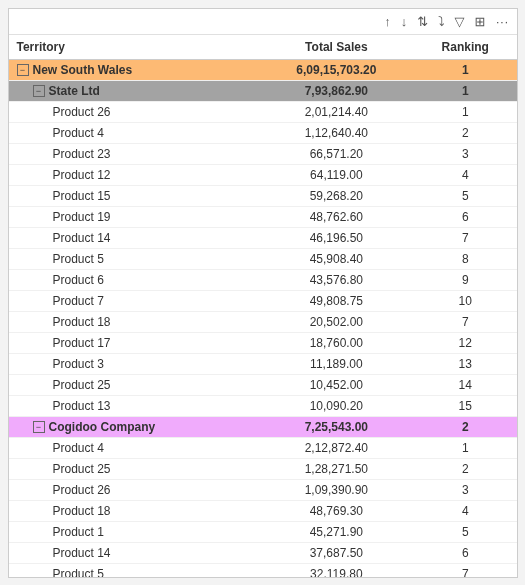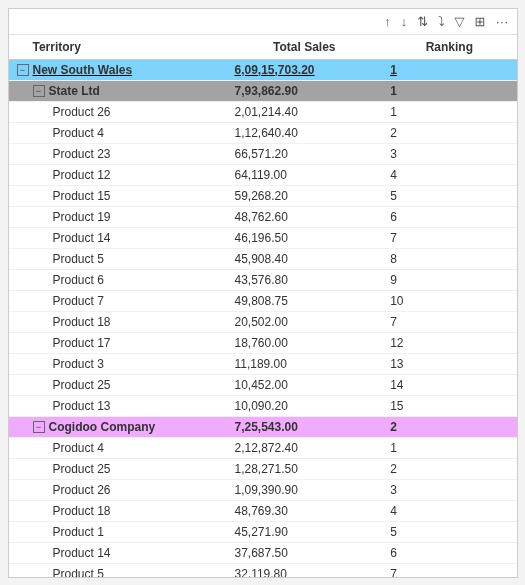--- a/index.html
+++ b/index.html
@@ -44,37 +44,37 @@
       overflow-x: hidden;
     }
     table {
       width: 100%;
       border-collapse: collapse;
     }
     thead tr {
       border-bottom: 1px solid #ccc;
     }
     thead th {
-      padding: 5px 24px;
+      padding: 5px 8px;
       text-align: left;
       font-weight: 600;
       color: #333;
       background: #fff;
       white-space: nowrap;
     }
     thead th.right { text-align: center; }
     tbody tr {
       border-bottom: 1px solid #f0f0f0;
     }
     tbody td {
       padding: 3px 8px;
       color: #333;
       white-space: nowrap;
     }
-    tbody td.right { text-align: left; }
+    tbody td.right { text-align: center; }
     .expand-icon {
       display: inline-block;
       width: 12px;
       height: 12px;
       border: 1px solid #666;
       text-align: center;
       line-height: 10px;
       font-size: 9px;
       margin-right: 4px;
       vertical-align: middle;
@@ -98,21 +98,21 @@
   <div class="table-wrapper">
     <table>
       <thead>
         <tr>
           <th>Territory</th>
           <th class="right">Total Sales</th>
           <th class="right">Ranking</th>
         </tr>
       </thead>
       <tbody id="table-body">
-      <tr style="background: #7dd3fc; text-decoration: underline;">
+      <tr style="background: #fdba74;">
             <td><span class="expand-icon">−</span><strong>New South Wales</strong></td>
             <td class="right"><strong>6,09,15,703.20</strong></td>
             <td class="right"><strong>1</strong></td>
           </tr>
           <tr style="background: #a3a3a3;">
             <td><span style="display:inline-block;width:16px"></span><span class="expand-icon">−</span><strong>State Ltd</strong></td>
             <td class="right"><strong>7,93,862.90</strong></td>
             <td class="right"><strong>1</strong></td>
           </tr>
           <tr>

